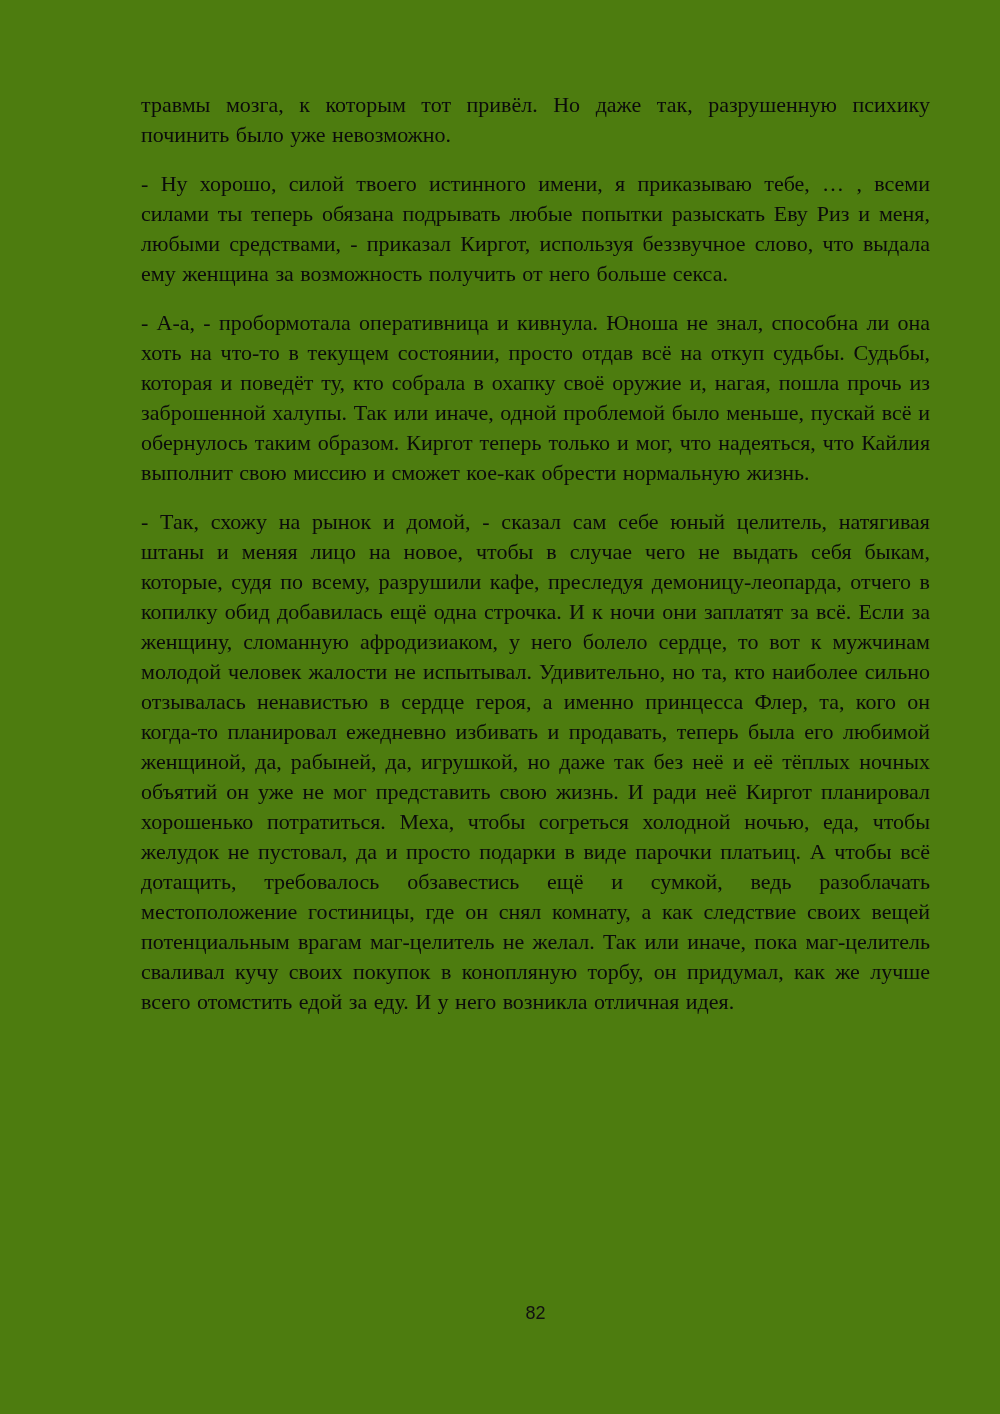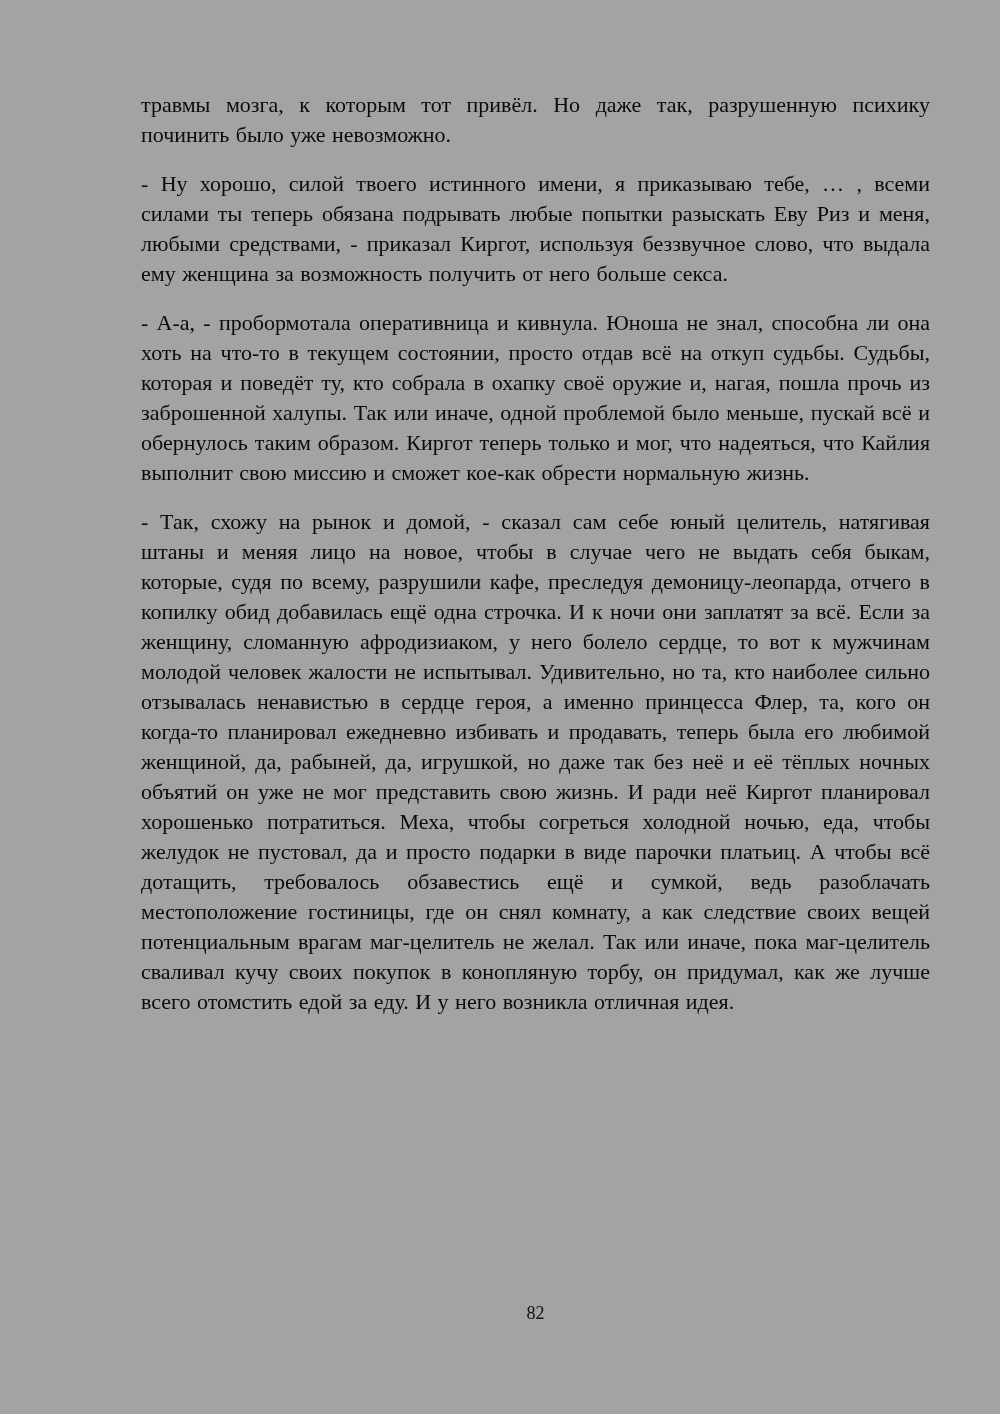--- a/index.html
+++ b/index.html
@@ -4,21 +4,21 @@
 <style>
   html, body {
     margin: 0;
     padding: 0;
     background: #ffffff;
   }
   .page {
     position: relative;
     width: 1000px;
     height: 1414px;
-    background: #a3a3a3;
+    background: #4d7c0f;
     overflow: hidden;
   }
   .text-block {
     position: absolute;
     left: 141px;
     top: 90px;
     width: 789px;
   }
   .text-block p {
     font-family: "Liberation Serif", serif;
@@ -28,21 +28,21 @@
     text-align: justify;
     margin: 0 0 19px 0;
     word-spacing: 1px;
   }
   .page-number {
     position: absolute;
     left: 141px;
     top: 1303px;
     width: 789px;
     text-align: center;
-    font-family: Liberation Serif, serif;
+    font-family: Liberation Sans, sans-serif;
     font-size: 18px;
     color: #111111;
   }
 </style>
 </head>
 <body>
 
 <div class="page">
   <div class="text-block" id="paragraphs-container">
       <p>травмы мозга, к которым тот привёл. Но даже так, разрушенную психику починить было уже невозможно.</p>

